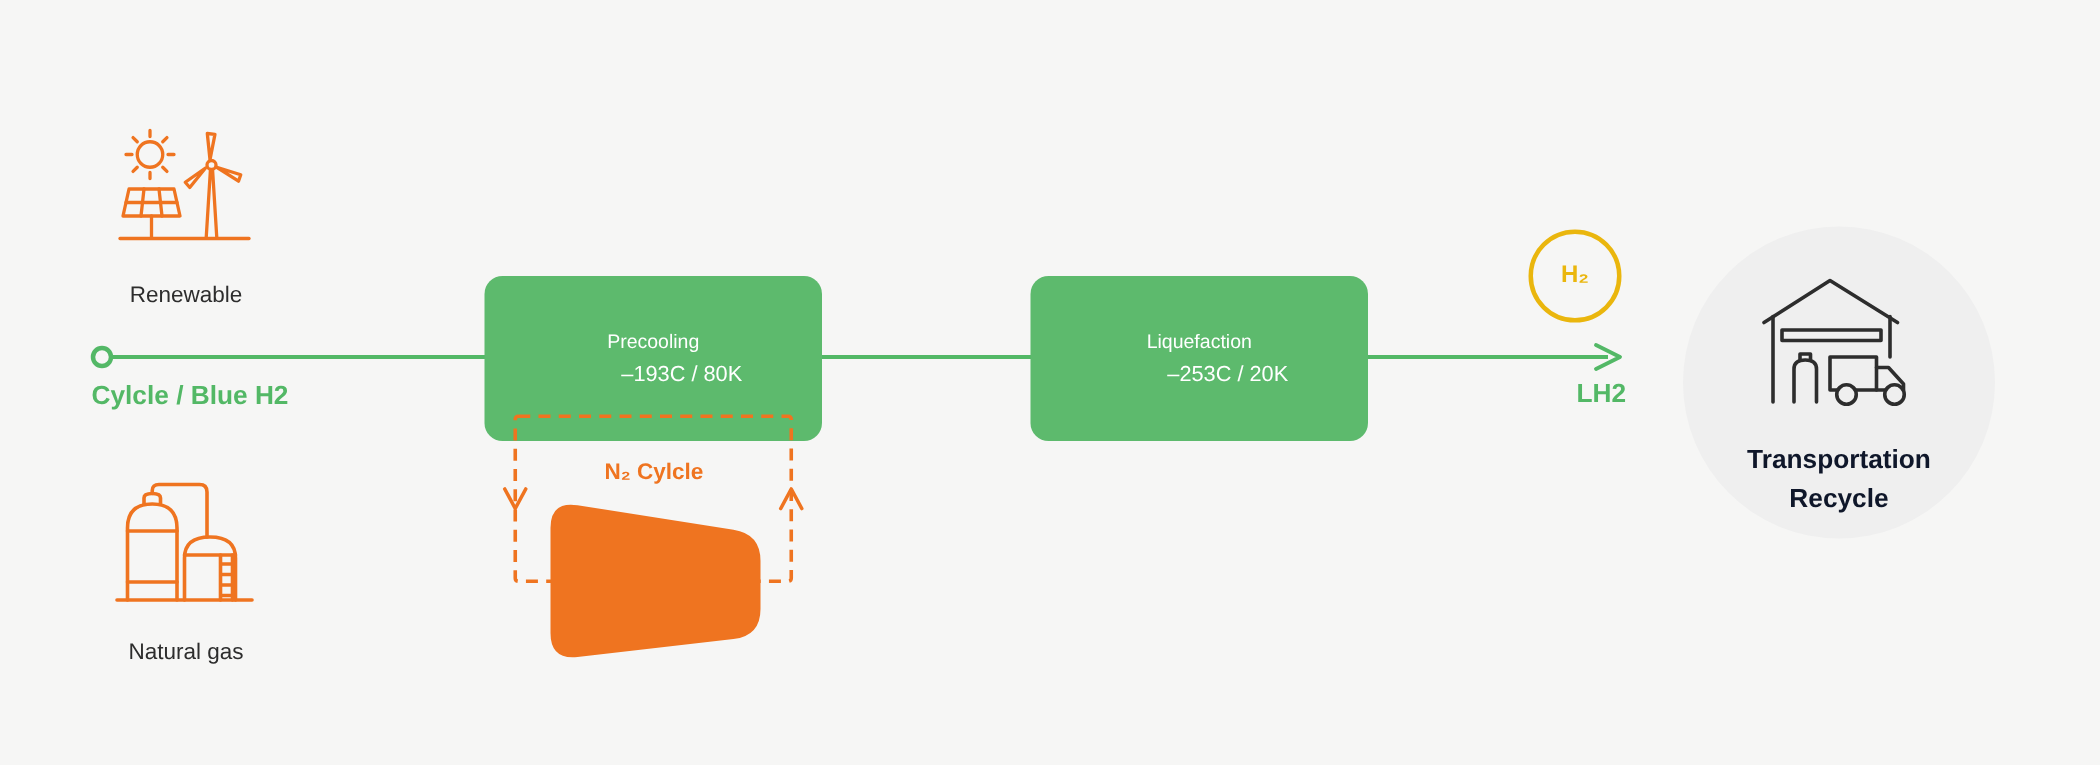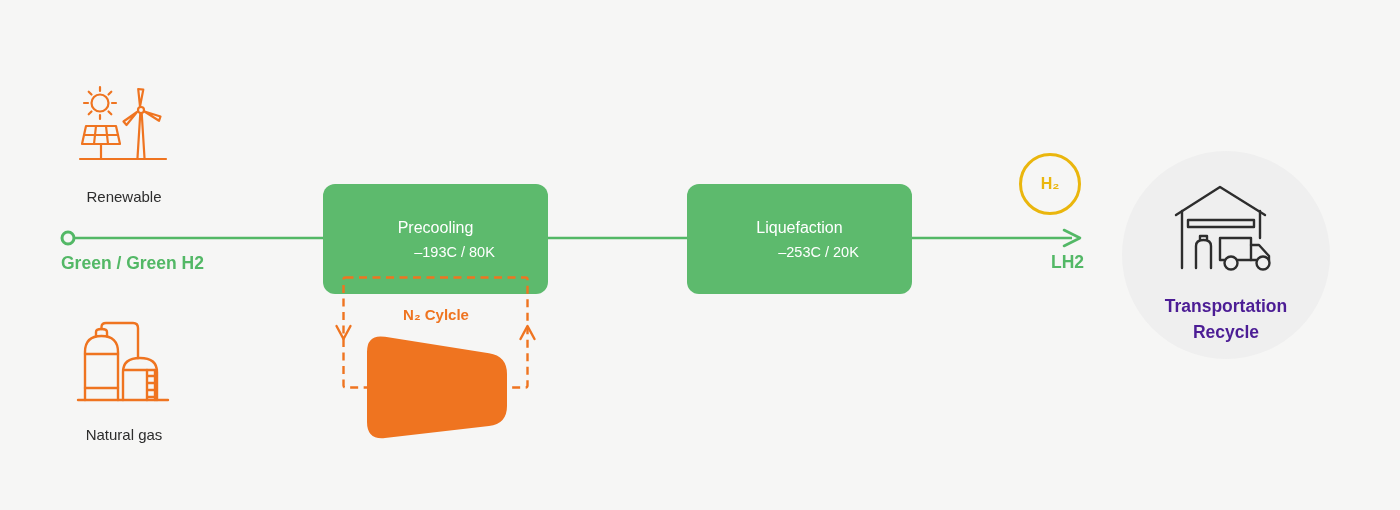--- a/index.html
+++ b/index.html
@@ -7,34 +7,34 @@
   #canvas{position:relative;width:1400px;height:510px;background:#f6f6f5;overflow:hidden;padding-left:40px;}
   .abs{position:absolute;}
   .lbl{color:#2d2d2d;font-size:15px;}
   .center{text-align:center;}
   .green-text{color:#53b866;font-weight:600;font-size:17.5px;}
   .stage-box{
     background:#5dba6d;border-radius:12px;color:#ffffff;
     display:flex;flex-direction:column;align-items:center;justify-content:center;
     width:225px;height:110px;gap:7px;z-index:2;
   }
-  .stage-name{font-size:16px;}
+  .stage-name{font-size:13px;}
   .stage-detail{font-size:14.5px;margin-left:38px;}
   .svg-layer{left:0;top:0;z-index:1;}
   .overlay-layer{left:0;top:0;z-index:3;}
   .txt-layer{z-index:4;}
   #h2-badge{
     left:1019px;top:153px;width:62px;height:62px;border:3px solid #eab60d;border-radius:50%;
     box-sizing:border-box;display:flex;align-items:center;justify-content:center;
     color:#eab60d;font-size:16px;font-weight:600;z-index:2;
   }
   #storage-circle{
     left:1122px;top:151px;width:208px;height:208px;border-radius:50%;background:#efefef;z-index:1;
   }
-  #dest-text{left:0;top:142px;width:208px;line-height:26px;font-size:17.5px;font-weight:600;color:#4c1d95;}
+  #dest-text{left:0;top:142px;width:208px;line-height:26px;font-size:17.5px;font-weight:600;color:#0f172a;}
   #n2-cycle-label{left:375px;top:306px;width:122px;color:#ef7420;font-size:15px;font-weight:700;}
   #compressor-text{left:367px;top:359px;width:140px;color:#ffffff;font-size:16px;line-height:25px;}
   #green-blue-label{left:61px;top:253px;}
   #lh2-label{left:984px;top:252px;width:100px;text-align:right;}
   #renewable-label{left:43px;top:188px;width:162px;}
   #naturalgas-label{left:43px;top:426px;width:162px;}
 </style>
 </head>
 <body>
 
@@ -66,21 +66,21 @@
     <path d="M9 40 H42 M9 74 H42"></path>
     <path d="M20 22 V18 Q20 15 25.5 15 Q31 15 31 18 V22"></path>
     <path d="M25.5 15 V13 Q25.5 9 30 9 H57 Q62 9 62 14 V44"></path>
     <path d="M47 86 V58 Q47 44 64 44 Q81 44 81 58 V86"></path>
     <path d="M47 56 H81"></path>
     <path d="M71 56 V86 M79 56 V86 M71 62 H79 M71 69 H79 M71 76 H79 M71 83 H79"></path>
     <path d="M2 86 H92"></path>
   </svg>
   <div class="abs lbl center txt-layer" id="naturalgas-label">Natural gas</div>
 
-  <div class="abs green-text txt-layer" id="green-blue-label">Green / Green H2</div>
+  <div class="abs green-text txt-layer" id="green-blue-label">Cylcle / Blue H2</div>
   <div class="abs green-text txt-layer" id="lh2-label">LH2</div>
 
   <div class="abs stage-box" style="left:323px;top:184px;">
     <div class="stage-name">Precooling</div>
     <div class="stage-detail">–193C / 80K</div>
   </div>
   <div class="abs stage-box" style="left:687px;top:184px;">
     <div class="stage-name">Liquefaction</div>
     <div class="stage-detail">–253C / 20K</div>
   </div>

